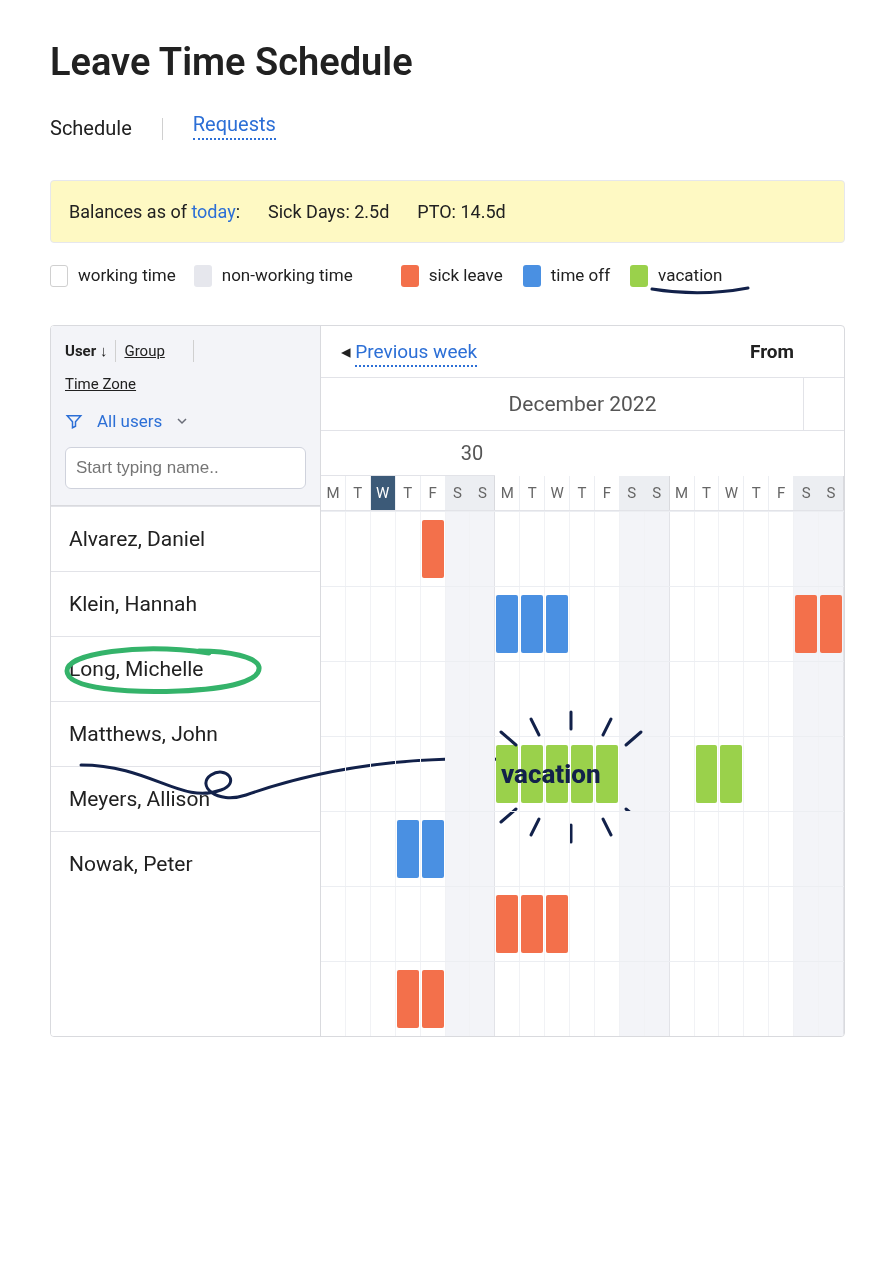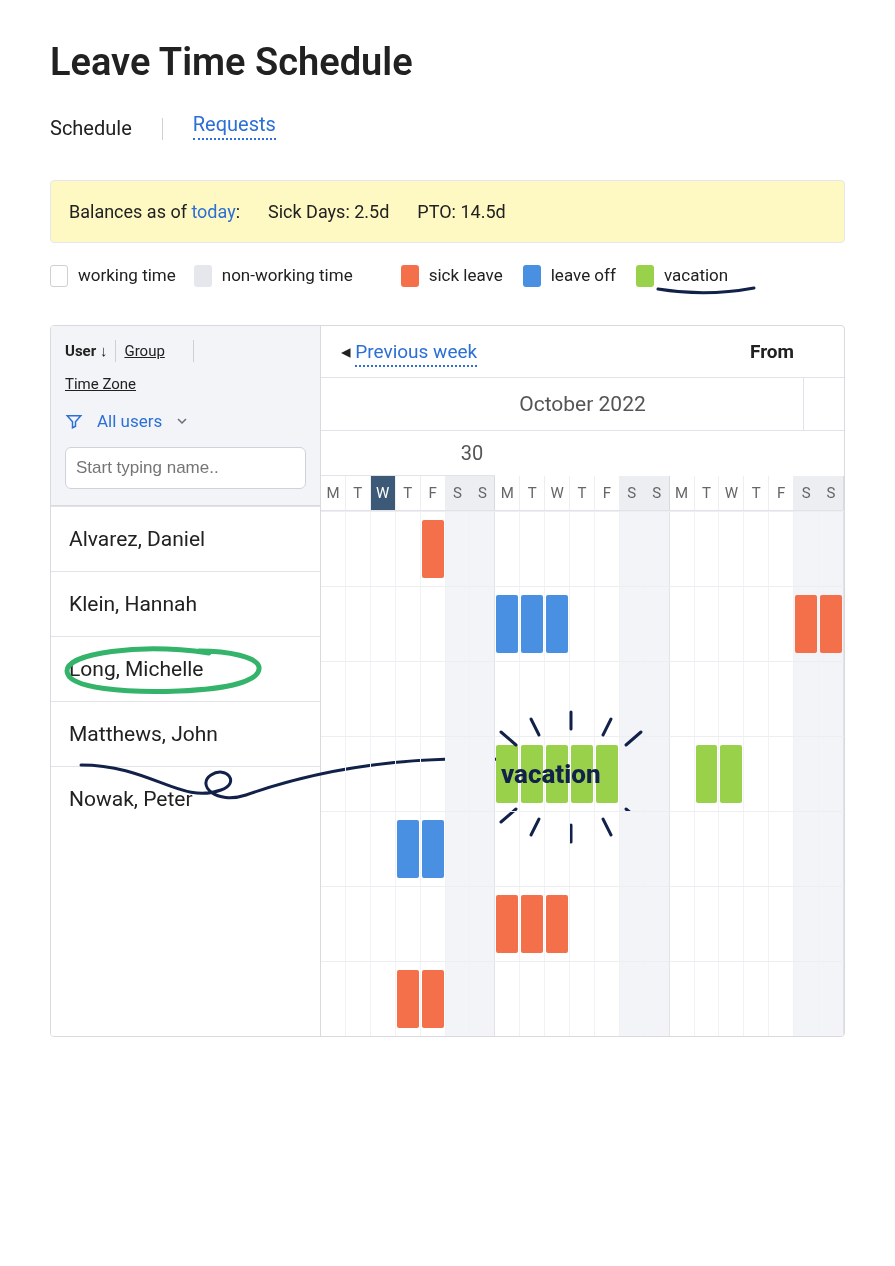--- a/index.html
+++ b/index.html
@@ -225,21 +225,21 @@
 
 <div class="legend">
   <span class="sw sw-working"></span>
   <span>working time</span>
   <span class="sw sw-nonworking" style="margin-left:8px"></span>
   <span>non-working time</span>
   <span class="gap"></span>
   <span class="sw sw-sick"></span>
   <span>sick leave</span>
   <span class="sw sw-timeoff" style="margin-left:10px"></span>
-  <span>leave off</span>
+  <span>time off</span>
   <span class="sw sw-vacation" style="margin-left:10px"></span>
   <span class="vacwrap">
     <span>vacation</span>
     <svg class="underline" viewBox="0 0 100 10" preserveAspectRatio="none">
       <path d="M2 4 Q 50 12 98 3" stroke="#12214a" stroke-width="3" fill="none" stroke-linecap="round"></path>
     </svg>
   </span>
 </div>
 
 <div class="grid">
@@ -269,30 +269,31 @@
           </svg>
       </div>
     </div>
     <div class="users" id="users">
         <div class="user-row">Alvarez, Daniel</div>
         <div class="user-row">Klein, Hannah</div>
         <div class="user-row">Long, Michelle<svg class="circle-mark" viewBox="0 0 210 50">
             <path d="M150 8 C 80 -2, 8 8, 8 26 C 8 44, 70 48, 120 46 C 170 44, 202 36, 200 22 C 198 12, 170 6, 140 6" stroke="#34b36a" stroke-width="5" fill="none" stroke-linecap="round"></path>
           </svg></div>
         <div class="user-row">Matthews, John</div>
+        <div class="user-row">Meyers, Allison</div>
         <div class="user-row">Nowak, Peter</div>
       </div>
   </div>
 
   <div class="cal">
     <div class="cal-nav">
       <span>◂ <span class="prev">Previous week</span></span>
       <span class="from">From</span>
     </div>
-    <div class="cal-month">October 2022</div>
+    <div class="cal-month">December 2022</div>
     <div class="week-nums" id="weeknums">
         <div>
           <span>30</span>
           <span></span>
         </div>
       </div>
     <div class="dow" id="dow">
         <div>M</div>
         <div>T</div>
         <div class="today">W</div>

